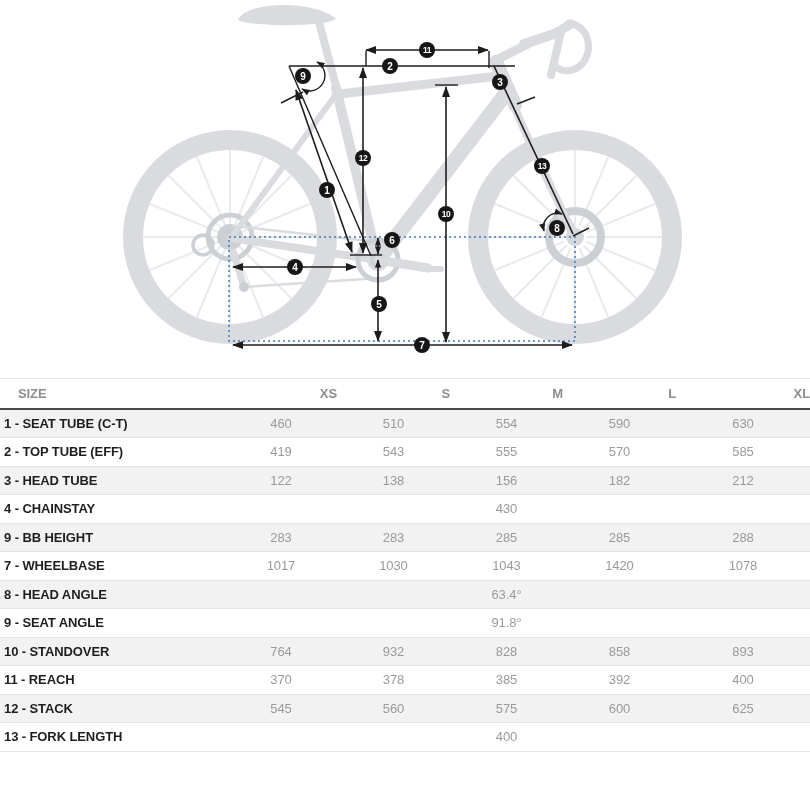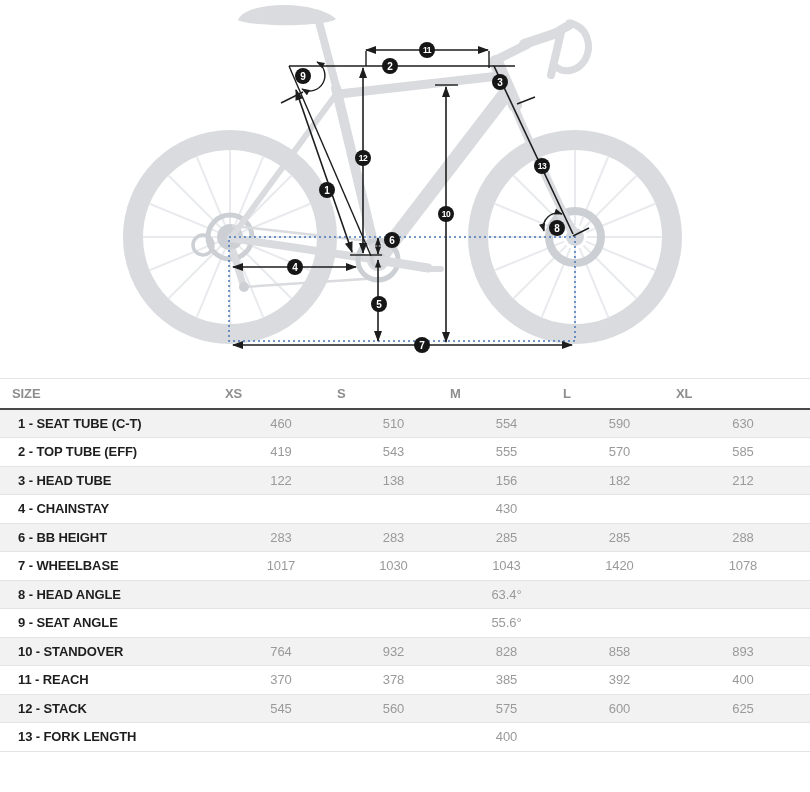--- a/index.html
+++ b/index.html
@@ -18,23 +18,23 @@
   
   .bike line,.bike path.t{stroke:#d9dbde;fill:none;stroke-linecap:round;}
   .bike .fill{fill:#d9dbde;stroke:none;}
   .comp{stroke:#ccd0d5;fill:none;stroke-linecap:round;}
   .compfill{fill:#ccd0d5;stroke:none;}
   .chain{stroke:#d3d6da;stroke-width:2.5;}
 
   
   table.geo{width:810px;border-collapse:collapse;table-layout:fixed;border-top:1px solid #e5e5e5;}
   table.geo th,table.geo td{padding:0;font-size:13px;letter-spacing:-0.1px;white-space:nowrap;overflow:hidden;}
-  table.geo thead th{height:29px;color:#8e8e8e;font-weight:bold;text-align:left;border-bottom:2px solid #494949;}
-  table.geo thead th.lblcol{text-align:left;padding-left:12px;}
-  table.geo tbody th{color:#1e1e1e;font-weight:bold;text-align:left;padding-left:18px;}
+  table.geo thead th{height:29px;color:#8e8e8e;font-weight:bold;text-align:right;border-bottom:2px solid #494949;}
+  table.geo thead th.lblcol{text-align:left;padding-left:18px;}
+  table.geo tbody th{color:#1e1e1e;font-weight:bold;text-align:left;padding-left:4px;}
   table.geo tbody td{color:#9a9a9a;text-align:center;font-weight:normal;}
   table.geo tbody tr{height:28.5px;border-bottom:1px solid #e4e4e4;}
   table.geo tbody tr:nth-child(odd){background:#f2f2f2;}
 </style>
 </head>
 <body>
 
 <div class="diagram">
 <svg width="810" height="378" viewBox="0 0 810 378">
   <defs>
@@ -252,21 +252,21 @@
     </tr>
     <tr>
       <th>4 - CHAINSTAY</th>
       <td></td>
       <td></td>
       <td>430</td>
       <td></td>
       <td></td>
     </tr>
     <tr>
-      <th>6 - BB HEIGHT</th>
+      <th>9 - BB HEIGHT</th>
       <td>283</td>
       <td>283</td>
       <td>285</td>
       <td>285</td>
       <td>288</td>
     </tr>
     <tr>
       <th>7 - WHEELBASE</th>
       <td>1017</td>
       <td>1030</td>
@@ -279,21 +279,21 @@
       <td></td>
       <td></td>
       <td>63.4°</td>
       <td></td>
       <td></td>
     </tr>
     <tr>
       <th>9 - SEAT ANGLE</th>
       <td></td>
       <td></td>
-      <td>55.6°</td>
+      <td>91.8°</td>
       <td></td>
       <td></td>
     </tr>
     <tr>
       <th>10 - STANDOVER</th>
       <td>764</td>
       <td>932</td>
       <td>828</td>
       <td>858</td>
       <td>893</td>

